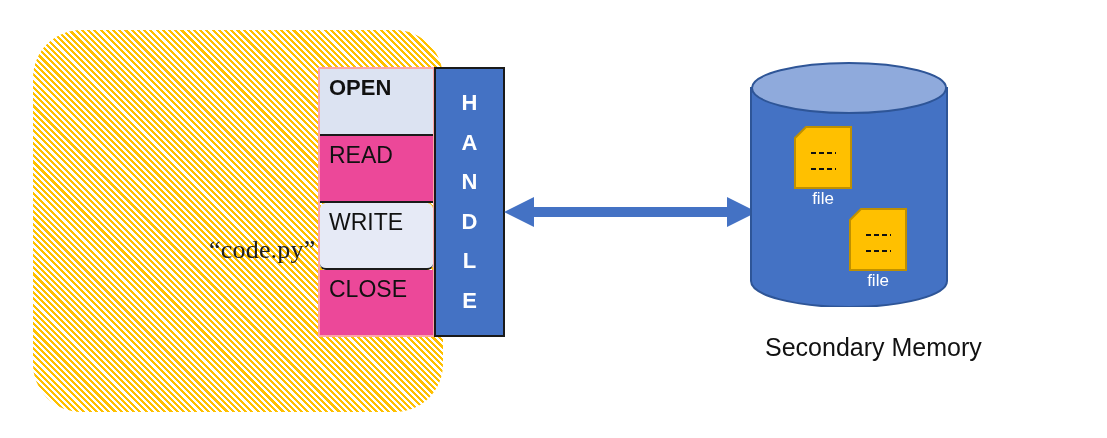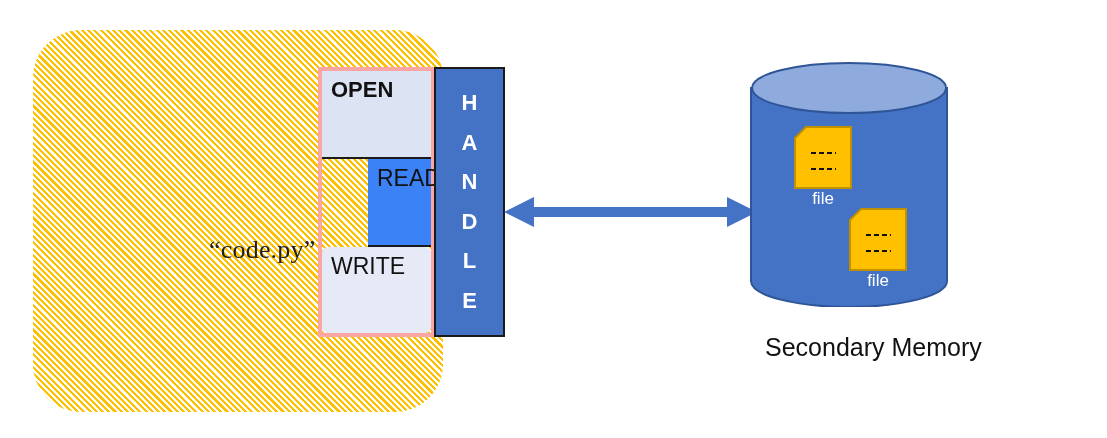--- a/index.html
+++ b/index.html
@@ -45,38 +45,38 @@
     white-space: nowrap;
   }
 
   
   #ops-table {
     position: absolute;
     left: 318px;
     top: 67px;
     width: 117px;
     height: 270px;
-    border: 4px solid #fca5a5;
+    border: 2px solid #fca5a5;
     box-sizing: border-box;
     display: flex;
     flex-direction: column;
   }
   .op-cell {
     flex: 1 1 0;
     box-sizing: border-box;
     border-bottom: 2px solid #1a1a1a;
     padding: 7px 0 0 9px;
     font-size: 23px;
     color: #111111;
     line-height: 1.05;
     white-space: nowrap;
   }
   .op-cell:last-child { border-bottom: none; }
   .op-cell.shade-light { background: #DCE3F2; }
-  .op-cell.shade-dark  { background: #3b82f6; margin-left: 46px; }
+  .op-cell.shade-dark  { background: #ec4899; }
   .op-cell.shade-pale  { background: #E6EAF6; border-radius: 6px; }
   .op-cell.bold { font-weight: bold; font-size: 22px; }
 
   
   #handle-box {
     position: absolute;
     left: 434px;
     top: 67px;
     width: 71px;
     height: 270px;
@@ -149,20 +149,21 @@
 <body>
 
 <div id="program-box">
   <div id="program-label">“code.py”</div>
 </div>
 
 <div id="ops-table">
   <div class="op-cell shade-light bold">OPEN</div>
   <div class="op-cell shade-dark">READ</div>
   <div class="op-cell shade-pale">WRITE</div>
+  <div class="op-cell shade-dark">CLOSE</div>
 </div>
 
 <div id="handle-box">
   <span class="handle-letter">H</span>
   <span class="handle-letter">A</span>
   <span class="handle-letter">N</span>
   <span class="handle-letter">D</span>
   <span class="handle-letter">L</span>
   <span class="handle-letter">E</span>
 </div>

